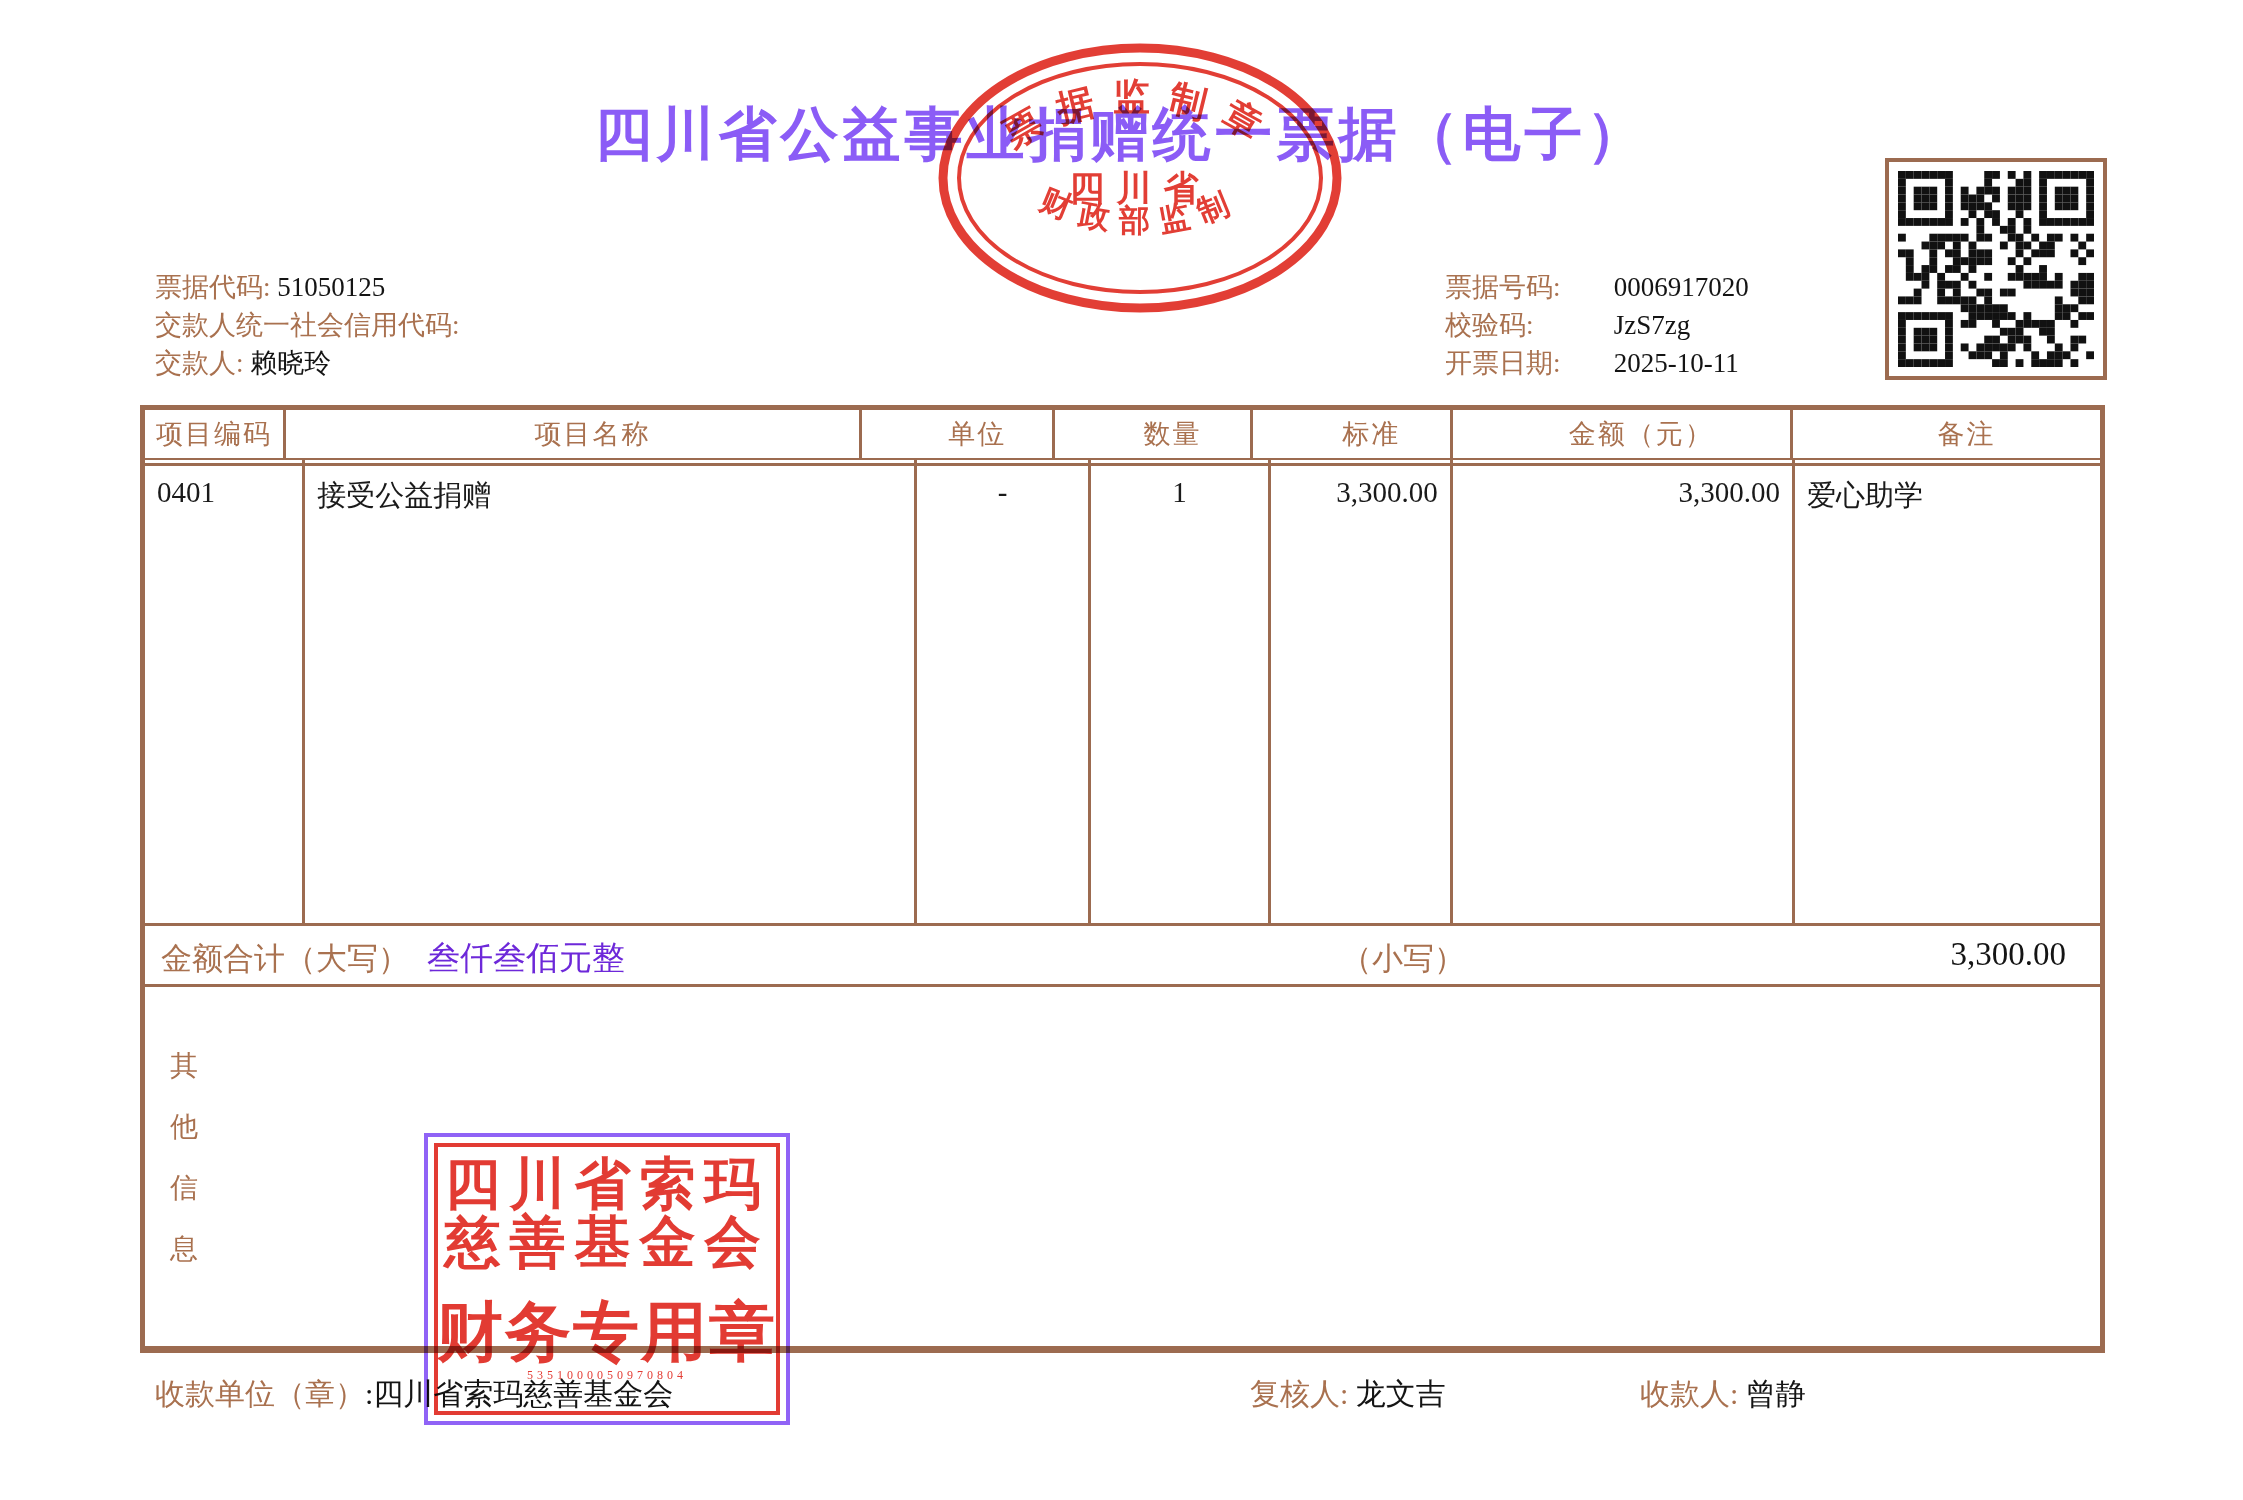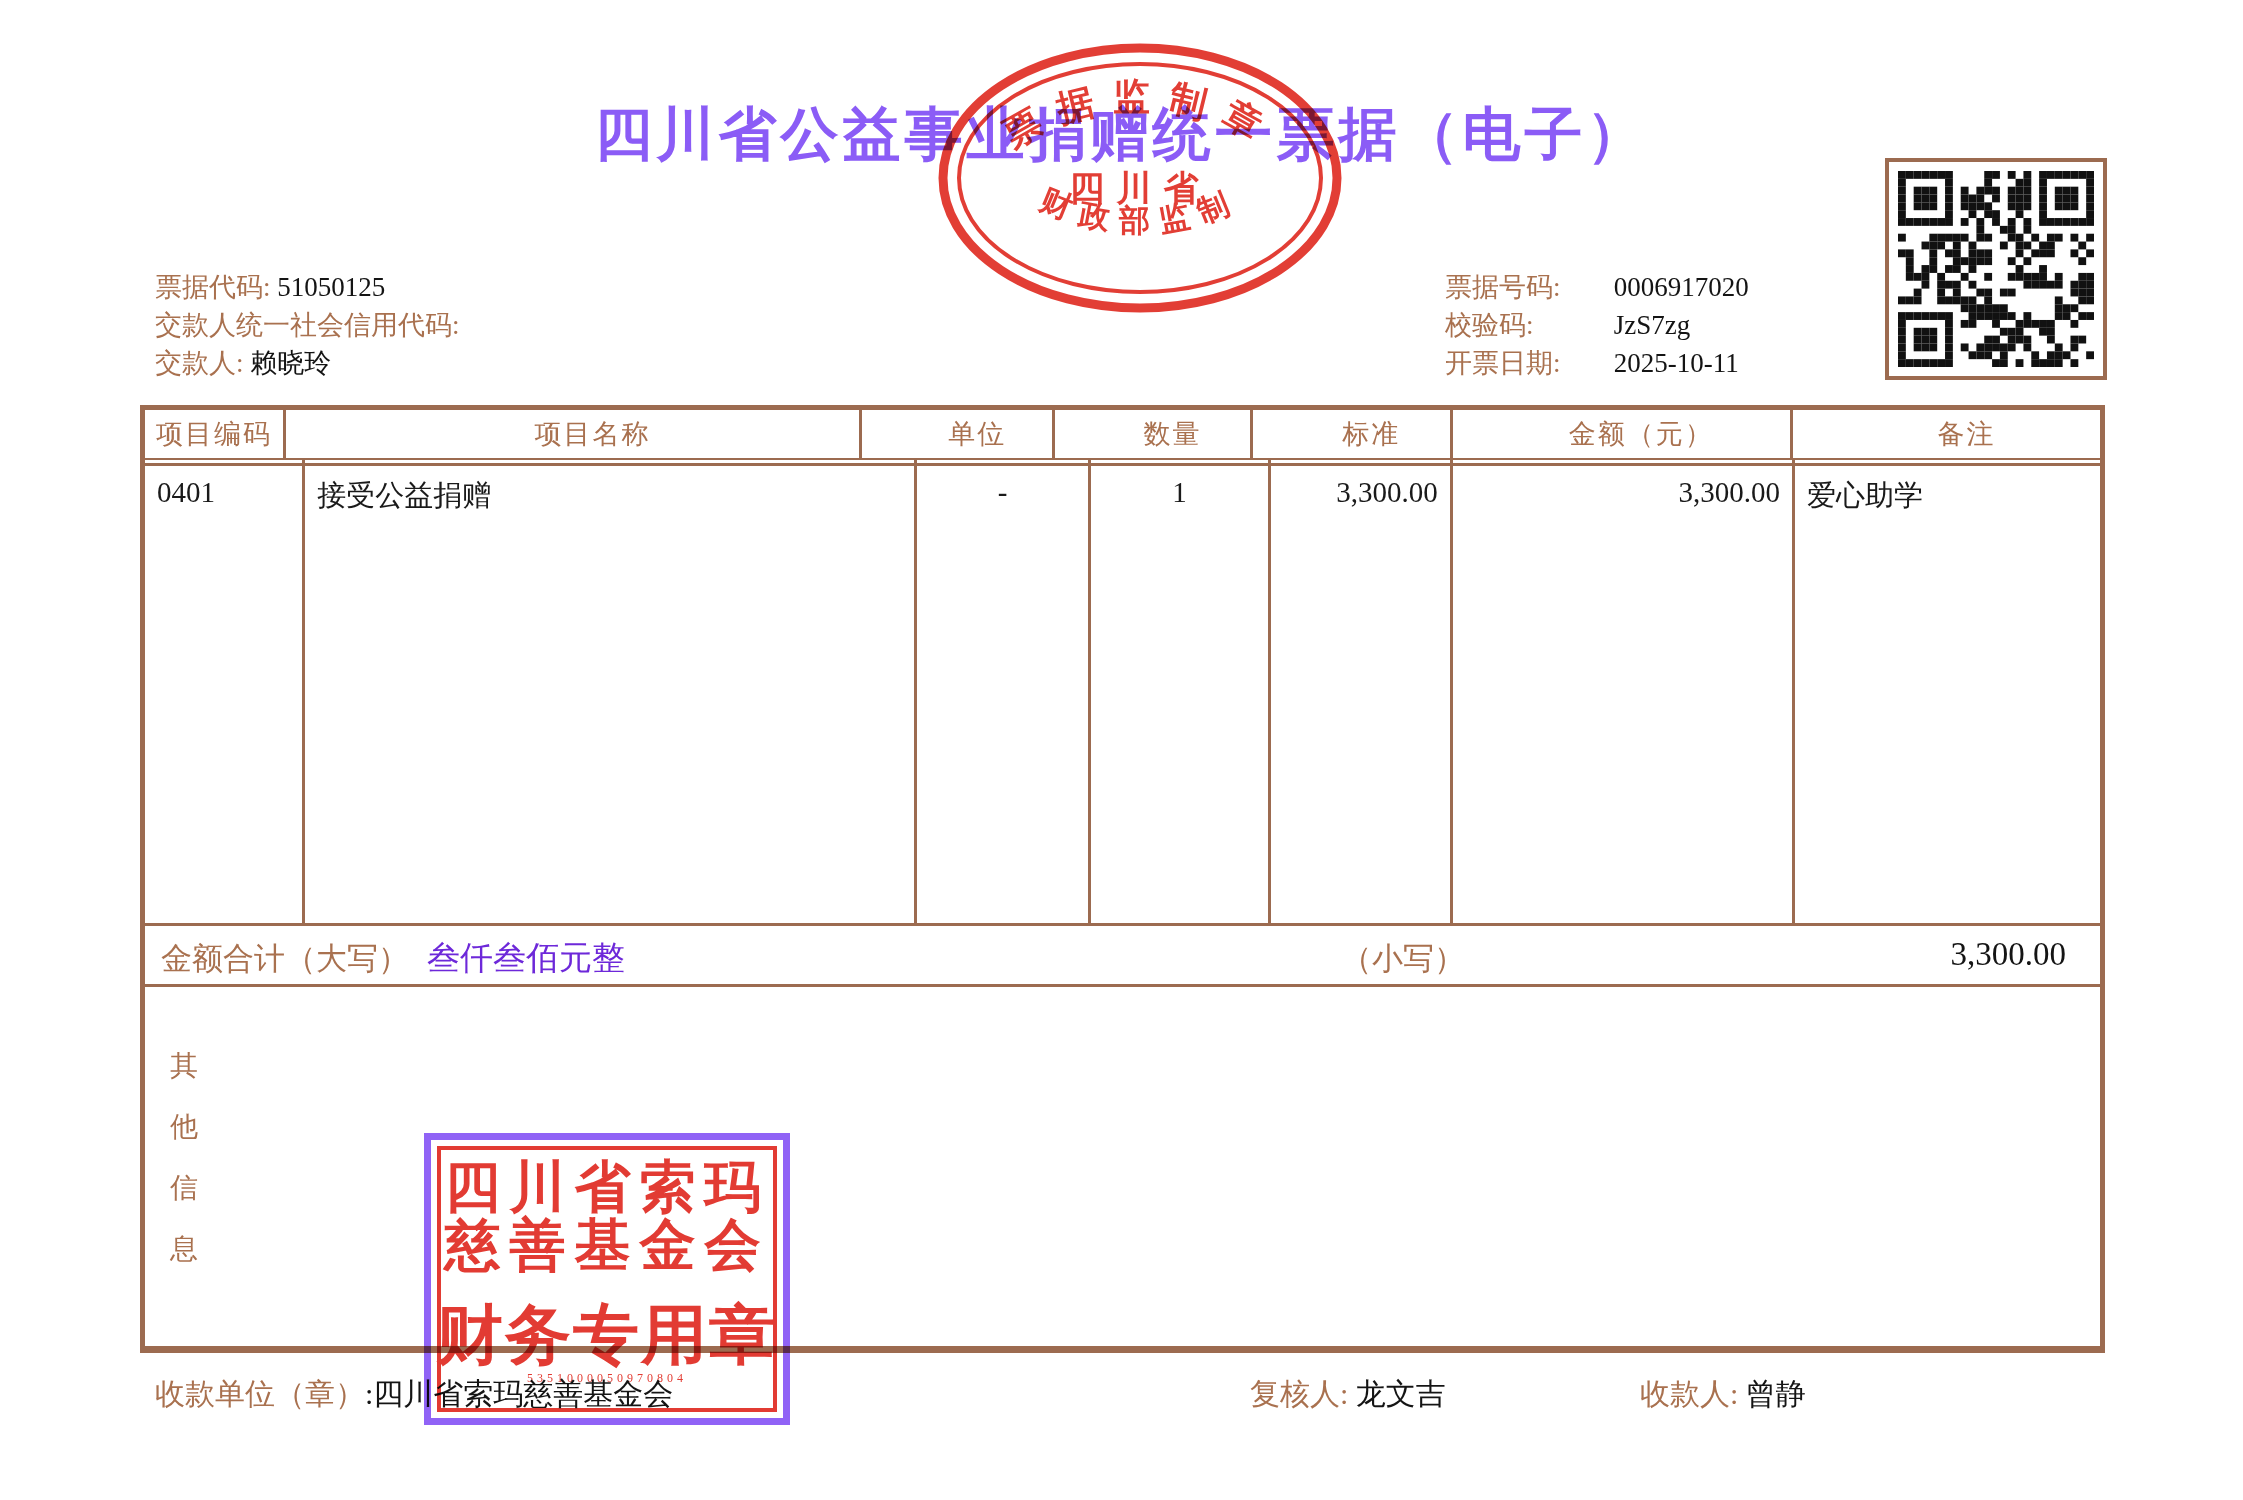--- a/index.html
+++ b/index.html
@@ -57,21 +57,21 @@
   
   .footer-item{position:absolute;font-size:30px;white-space:nowrap;}
   .footer-item .lbl{color:#a9714f;}
   .footer-item .val{color:#141414;}
   .f-unit{left:155px;top:1374px;}
   .f-review{left:1250px;top:1374px;}
   .f-payee{left:1640px;top:1374px;}
 
   
   .sq-stamp{position:absolute;left:424px;top:1133px;width:366px;height:292px;
-            border:7px solid #8b5cf6;box-sizing:border-box;
+            border:4px solid #8b5cf6;box-sizing:border-box;
             mix-blend-mode:multiply;opacity:.96;}
   .sq-inner{position:absolute;left:6px;top:6px;right:6px;bottom:6px;
             border:4px solid #e1332a;}
   .sq-row{position:absolute;left:0;width:100%;text-align:center;color:#e1332a;
           font-weight:bold;white-space:nowrap;}
   .sq-r1{top:10px;font-size:56px;letter-spacing:9px;}
   .sq-r2{top:68px;font-size:56px;letter-spacing:9px;}
   .sq-r3{top:150px;font-size:66px;font-weight:900;letter-spacing:2px;
          transform:scaleY(.98);}
   .sq-code{top:231px;font-size:12px;font-weight:normal;letter-spacing:4px;}

